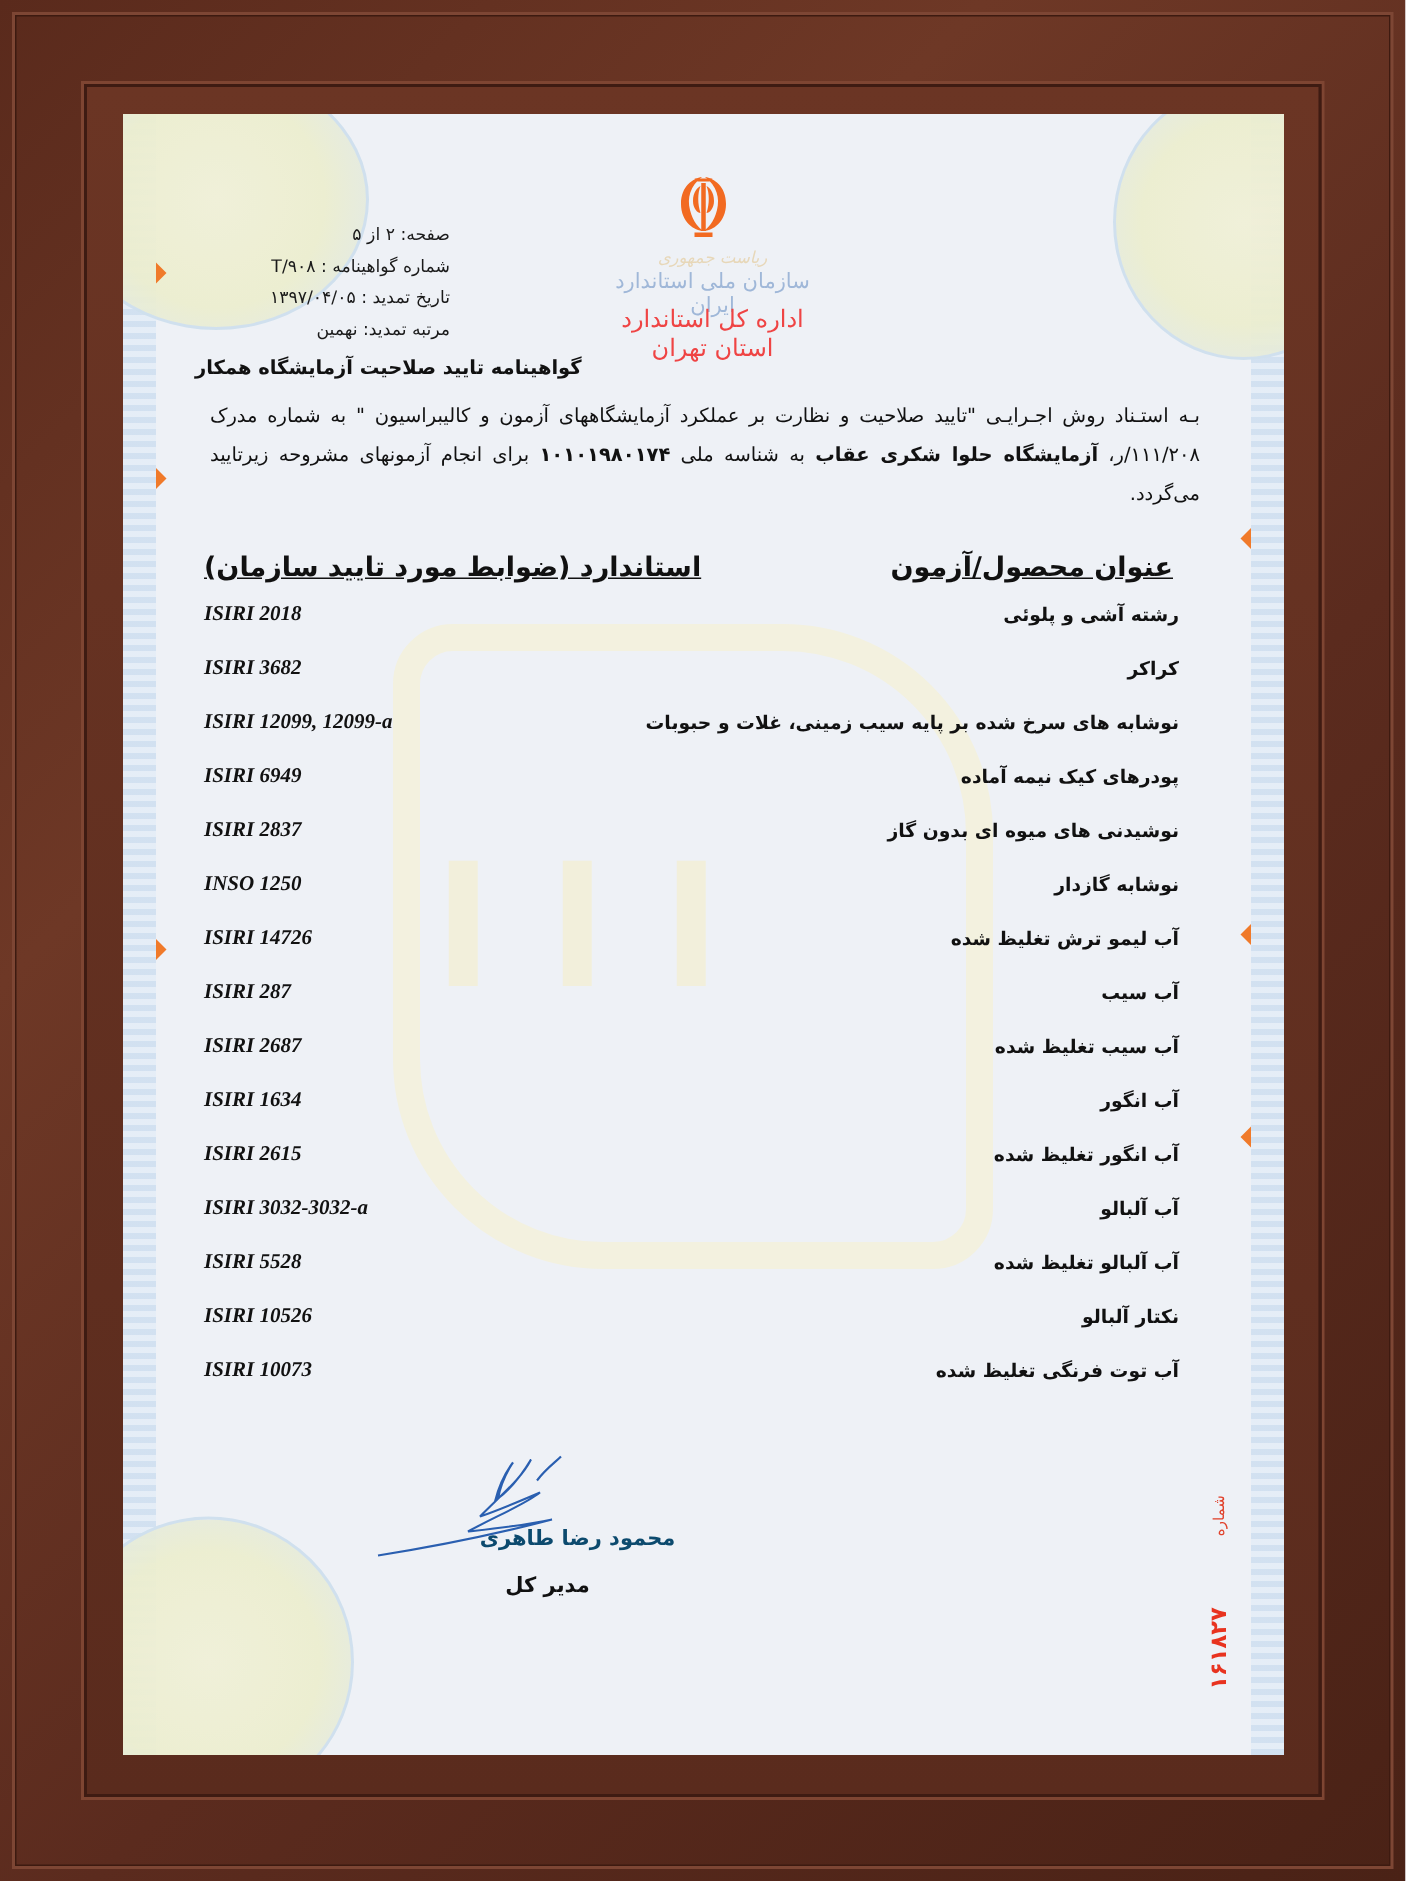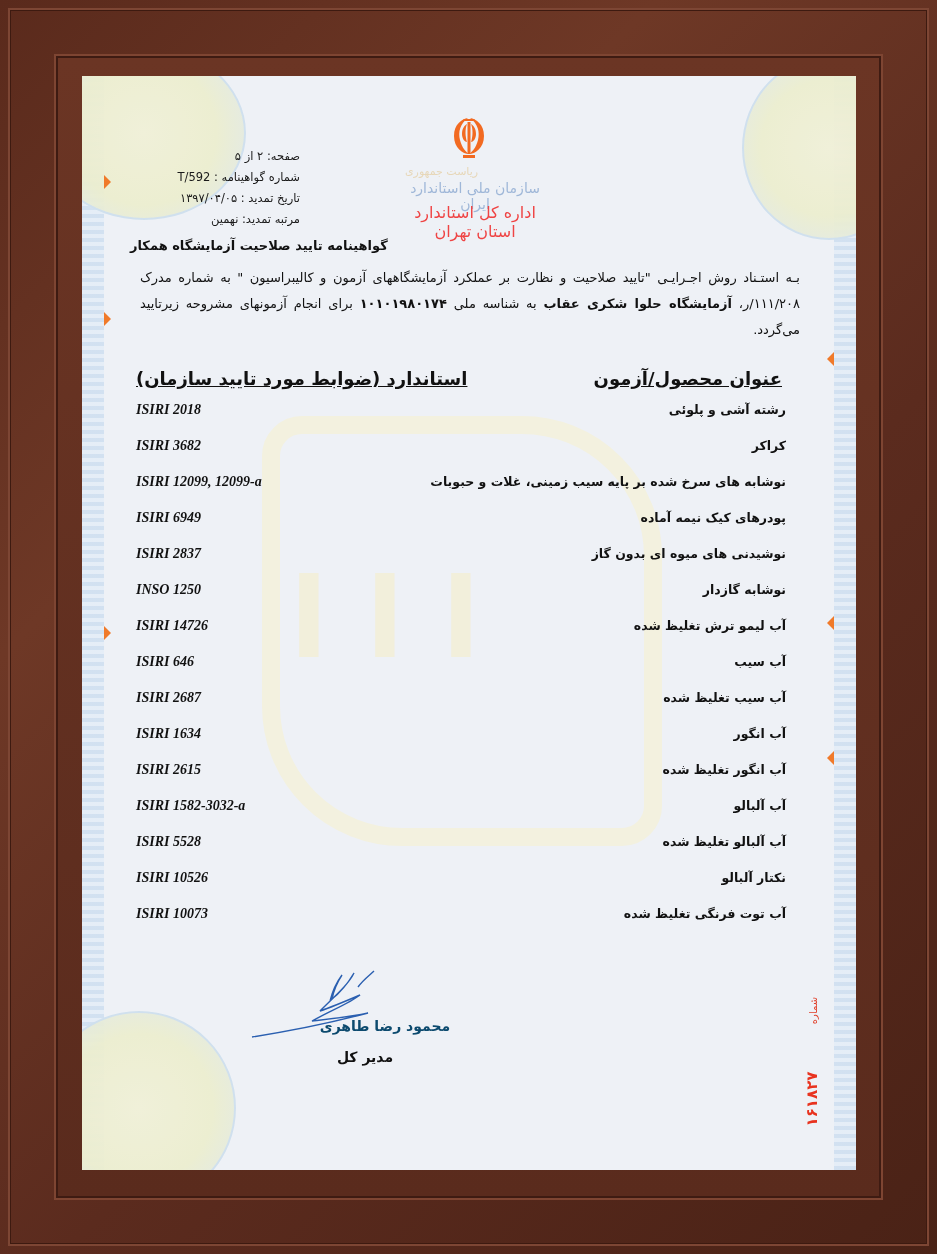--- a/index.html
+++ b/index.html
@@ -25,22 +25,22 @@
   .watermark { position:absolute; left:180px; top:340px; width:400px; height:430px;
            border:18px solid #f3f1df; border-radius:40px 140px 40px 140px; box-sizing:border-box; }
   .wm-letters { position:absolute; left:290px; top:555px; color:#f2efdb; font-size:110px;
            font-weight:bold; letter-spacing:10px; font-family:"DejaVu Sans", sans-serif; }
   .marker { position:absolute; width:0; height:0; border-top:7px solid transparent;
            border-bottom:7px solid transparent; }
   .marker-l { left:22px; border-left:7px solid #f07a2a; }
   .marker-r { right:22px; border-right:7px solid #f07a2a; }
 
   .emblem { position:absolute; left:448px; top:116px; width:42px; height:44px; }
-  .org1 { position:absolute; left:405px; top:165px; width:140px; text-align:left;
-          color:#e7d7b8; font-size:11px; direction:rtl; }
+  .org1 { position:absolute; left:405px; top:165px; width:140px; text-align:center;
+          color:#e7d7b8; font-size:11px; direction:rtl; font-style:italic; }
   .org2 { position:absolute; left:400px; top:180px; width:150px; text-align:center;
           color:#9fb7d8; font-size:14px; direction:rtl; }
   .org3 { position:absolute; left:400px; top:203px; width:150px; text-align:center;
           color:#ef4444; font-size:16px; direction:rtl; }
 
   .meta { position:absolute; left:150px; top:146px; width:150px; direction:rtl;
           font-family:"DejaVu Sans", sans-serif; font-size:11.5px; color:#1a1a1a; line-height:21px; }
   .meta-row { white-space:nowrap; }
 
   .title { position:absolute; left:130px; top:238px; width:680px; text-align:left;
@@ -108,21 +108,21 @@
   <rect x="19.5" y="6" width="3" height="32" fill="#f26a21"></rect>
   <path d="M15 3 L27 3 L25 5 L17 5Z" fill="#f26a21"></path>
   <rect x="15" y="39" width="12" height="3" fill="#f26a21"></rect>
 </svg>
 <div class="org1">ریاست جمهوری</div>
 <div class="org2">سازمان ملی استاندارد ایران</div>
 <div class="org3">اداره کل استاندارد استان تهران</div>
 
 <div class="meta">
   <div class="meta-row">صفحه: ۲ از ۵</div>
-  <div class="meta-row">شماره گواهینامه : T/592</div>
+  <div class="meta-row">شماره گواهینامه : T/۹۰۸</div>
   <div class="meta-row">تاریخ تمدید : ۱۳۹۷/۰۴/۰۵</div>
   <div class="meta-row">مرتبه تمدید: نهمین</div>
 </div>
 
 <div class="title">گواهینامه تایید صلاحیت آزمایشگاه همکار</div>
 <div class="intro"><span>بـه استـناد روش اجـرایـی "تایید صلاحیت و نظارت بر عملکرد آزمایشگاههای آزمون و کالیبراسیون " به شماره مدرک ۱۱۱/۲۰۸/ر، </span><b>آزمایشگاه حلوا شکری عقاب</b><span> به شناسه ملی </span><b>۱۰۱۰۱۹۸۰۱۷۴</b><span>  برای انجام آزمونهای مشروحه زیرتایید می‌گردد.</span></div>
 
 <div class="col-head prod">عنوان محصول/آزمون</div>
 <div class="col-head std">استاندارد (ضوابط مورد تایید سازمان)</div>
 
@@ -149,37 +149,37 @@
     </div>
   <div class="row">
       <span class="std">INSO 1250</span>
       <span class="prod">نوشابه گازدار</span>
     </div>
   <div class="row">
       <span class="std">ISIRI 14726</span>
       <span class="prod">آب لیمو ترش تغلیظ شده</span>
     </div>
   <div class="row">
-      <span class="std">ISIRI 646</span>
+      <span class="std">ISIRI 287</span>
       <span class="prod">آب سیب</span>
     </div>
   <div class="row">
       <span class="std">ISIRI 2687</span>
       <span class="prod">آب سیب تغلیظ شده</span>
     </div>
   <div class="row">
       <span class="std">ISIRI 1634</span>
       <span class="prod">آب انگور</span>
     </div>
   <div class="row">
       <span class="std">ISIRI 2615</span>
       <span class="prod">آب انگور تغلیظ شده</span>
     </div>
   <div class="row">
-      <span class="std">ISIRI 1582-3032-a</span>
+      <span class="std">ISIRI 3032-3032-a</span>
       <span class="prod">آب آلبالو</span>
     </div>
   <div class="row">
       <span class="std">ISIRI 5528</span>
       <span class="prod">آب آلبالو تغلیظ شده</span>
     </div>
   <div class="row">
       <span class="std">ISIRI 10526</span>
       <span class="prod">نکتار آلبالو</span>
     </div>

